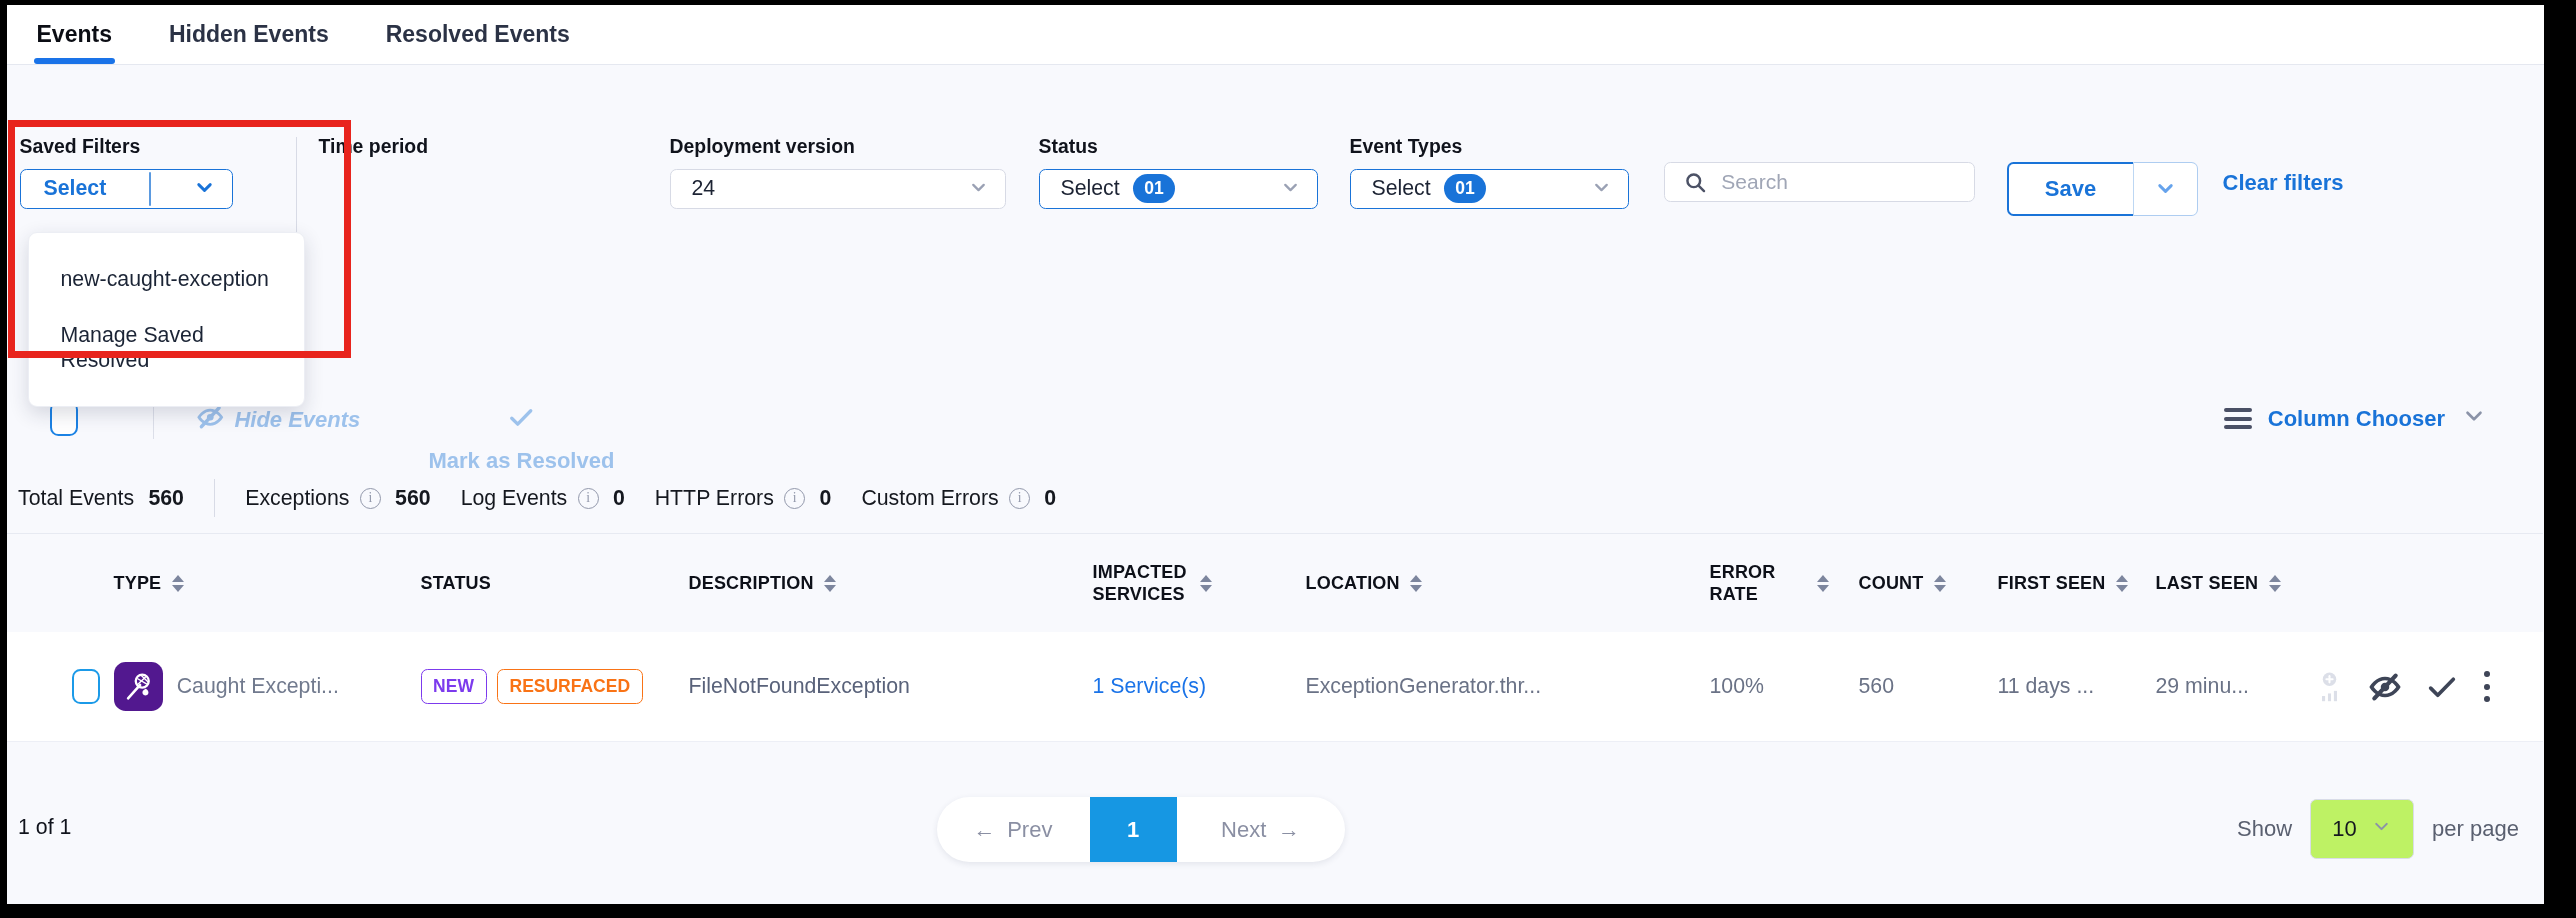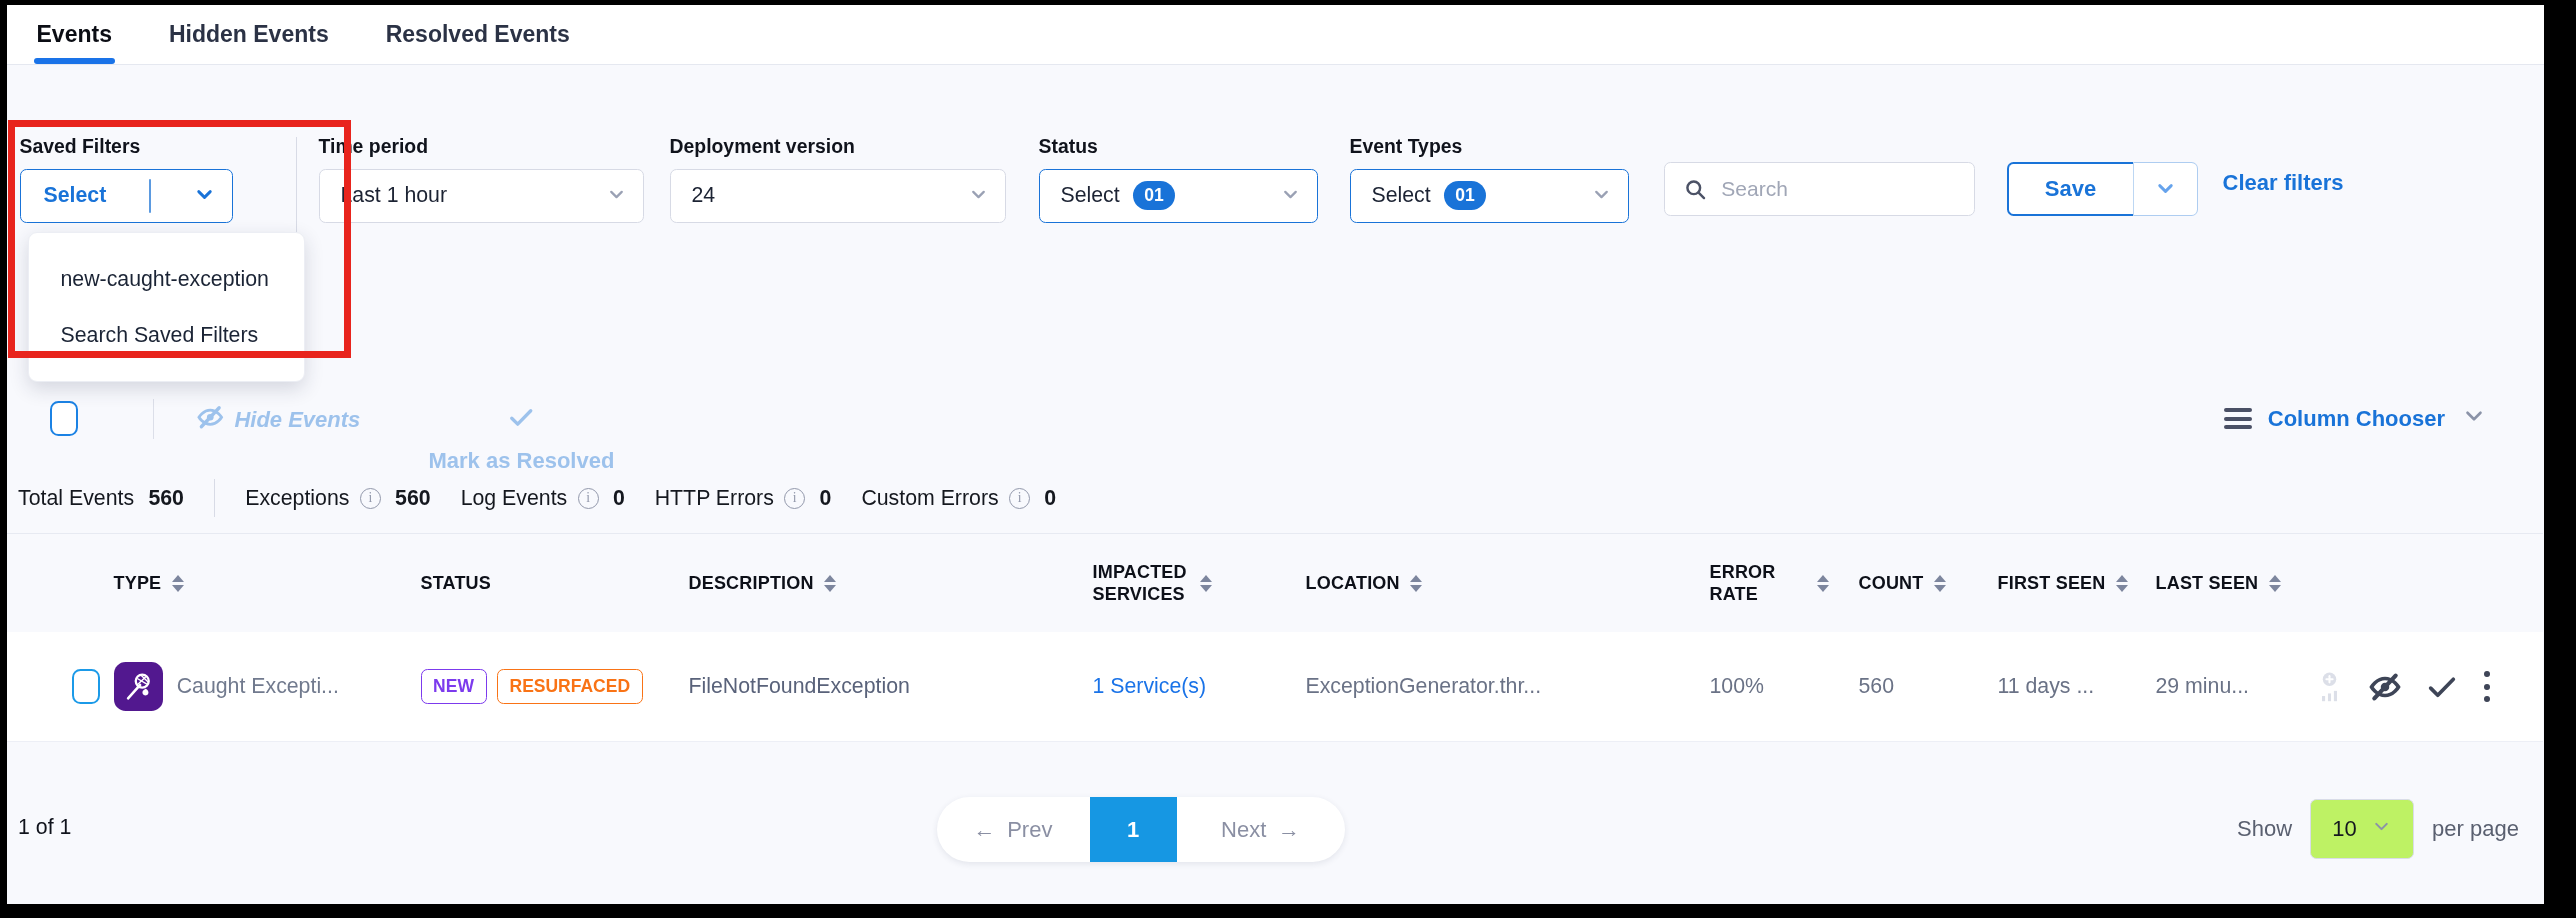--- a/index.html
+++ b/index.html
@@ -16,21 +16,21 @@
   .tab.active { color:#0b0d14; font-weight:700; }
   .tab.active::after { content:""; position:absolute; left:-2.6px; right:-2.6px; bottom:0;
                        height:5.8px; border-radius:3.9px; background:#1a73e8; }
 
   
   .content { position:absolute; left:0; top:60px; right:0; bottom:0; background:#f8f9fd; }
 
   
   .fgroup { position:absolute; top:70px; }
   .flabel { font-size:19.4px; font-weight:600; color:#10131c; margin-bottom:10.4px; }
-  .fcontrol { height:54px; border-radius:6.5px; background:#fff; display:flex; align-items:center; }
+  .fcontrol { height:40px; border-radius:6.5px; background:#fff; display:flex; align-items:center; }
   .gray-border { border:1.3px solid #d7dae5; }
   .blue-border { border:1.9px solid #1973d8; }
   .ctrl-text { font-size:21.3px; color:#1c2333; margin-left:21px; }
   .chev { margin-left:auto; margin-right:15.5px; flex:0 0 auto; }
   .count-pill { margin-left:13px; background:#1973d8; color:#fff; font-size:17.5px; font-weight:700;
                 padding:3.9px 11.6px; border-radius:646px; }
   .vsep { position:absolute; left:289px; top:72px; height:101px; width:1.3px; background:#d8dbe6; }
 
   .saved-select { width:213px; }
   .saved-select .sel-label { font-size:21.3px; font-weight:700; color:#1973d8; margin-left:23px; }
@@ -153,35 +153,27 @@
                 <path d="M6 9l6 6 6-6" fill="none" stroke="#1973d8" stroke-width="3" stroke-linecap="round" stroke-linejoin="round"></path>
               </svg>
         </span>
       </div>
     </div>
 
     <div class="vsep"></div>
 
     <div class="dropdown">
       <div class="dd-item">new-caught-exception</div>
-      <div class="dd-item">Search Saved Filters</div>
+      <div class="dd-item">Manage Saved Resolved</div>
     </div>
 
     <div class="annotation-box"></div>
 
     <div class="fgroup" style="left:312px;">
       <div class="flabel">Time period</div>
-      <div class="fcontrol gray-border" style="width:325px;">
-        <span class="ctrl-text">Last 1 hour</span>
-        <span class="chev">
-          <svg width="21" height="21" viewBox="0 0 24 24">
-                <path d="M6 9l6 6 6-6" fill="none" stroke="#9aa1b4" stroke-width="2.6" stroke-linecap="round" stroke-linejoin="round"></path>
-              </svg>
-        </span>
-      </div>
     </div>
 
     <div class="fgroup" style="left:663px;">
       <div class="flabel">Deployment version</div>
       <div class="fcontrol gray-border" style="width:336px;">
         <span class="ctrl-text">24</span>
         <span class="chev">
           <svg width="21" height="21" viewBox="0 0 24 24">
                 <path d="M6 9l6 6 6-6" fill="none" stroke="#9aa1b4" stroke-width="2.6" stroke-linecap="round" stroke-linejoin="round"></path>
               </svg>

